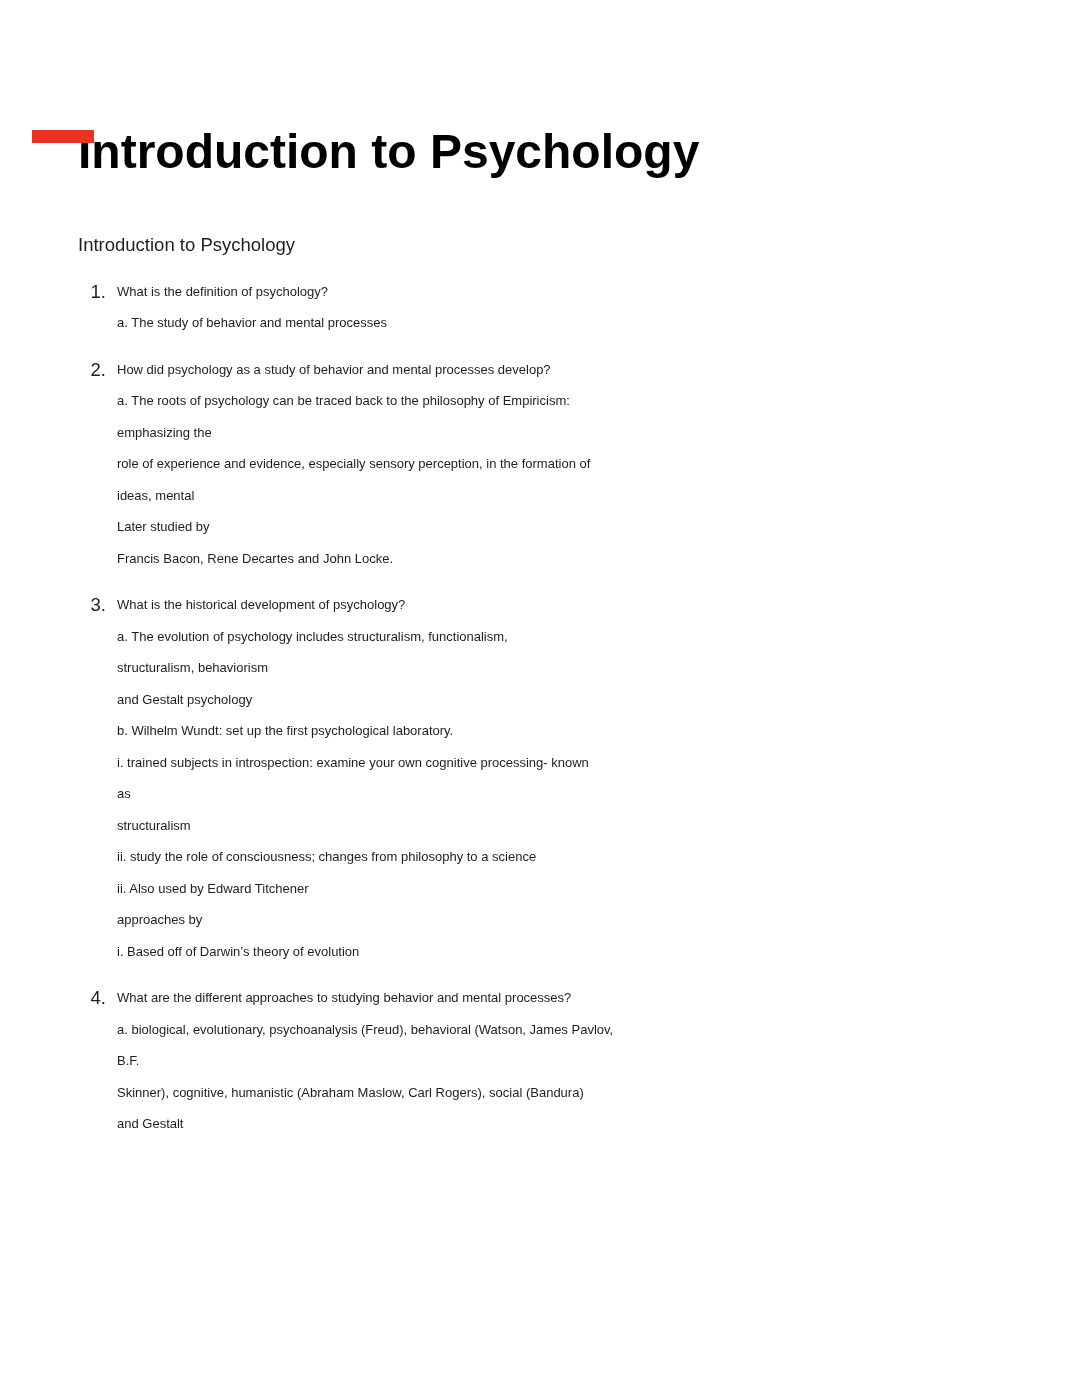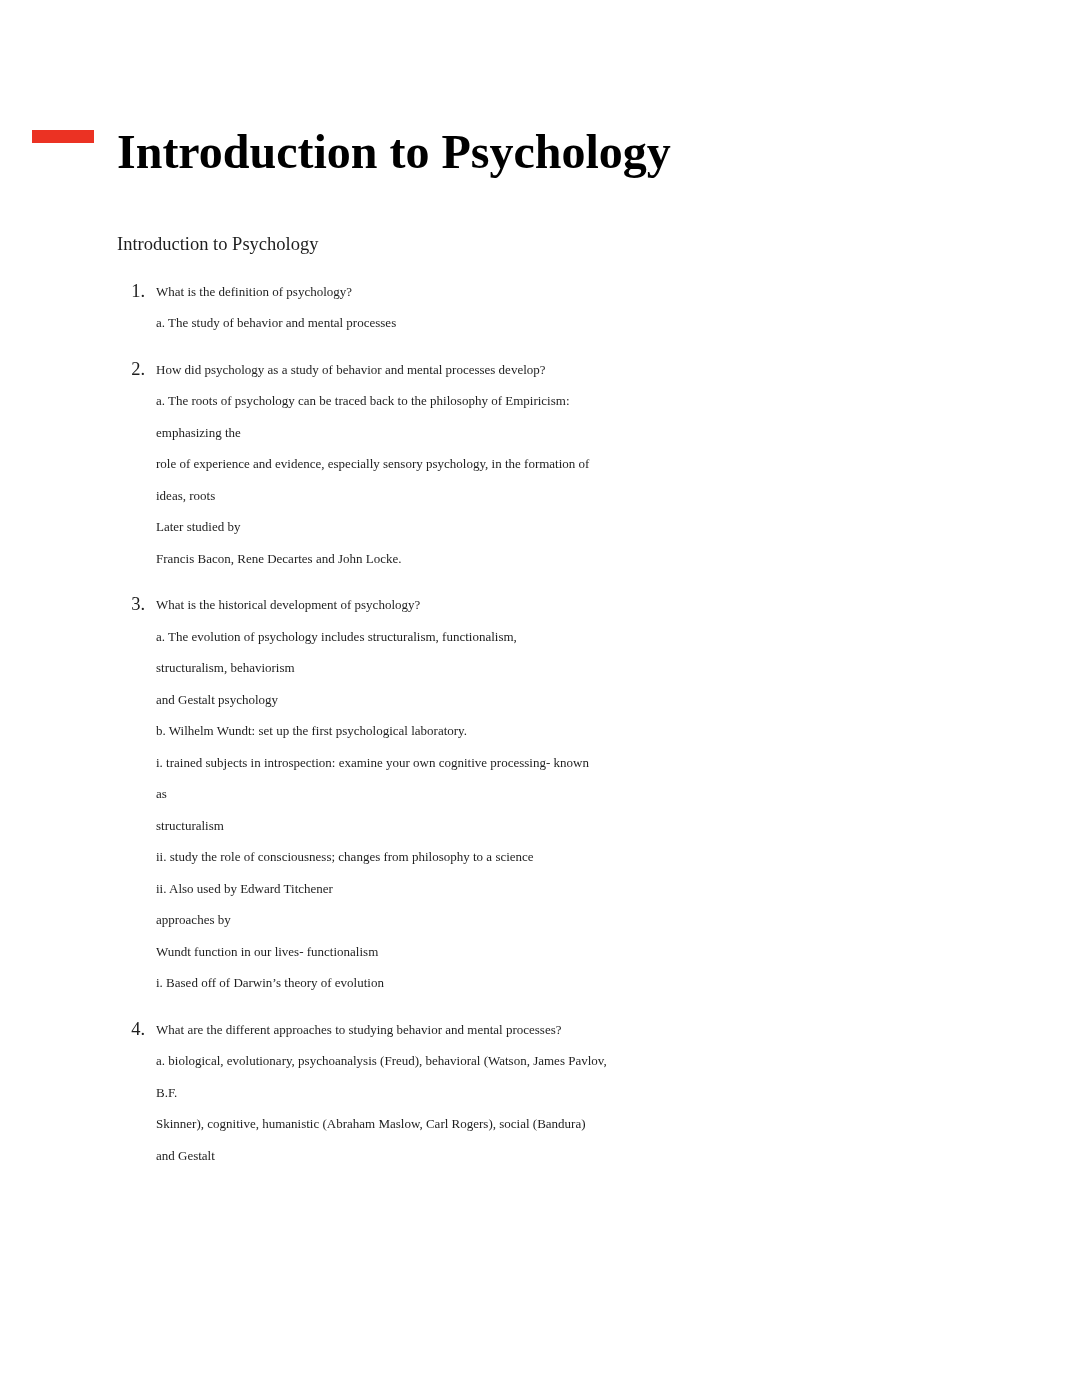--- a/index.html
+++ b/index.html
@@ -16,21 +16,21 @@
 
   .marker {
     position: absolute;
     left: 32px;
     top: 5px;
     width: 62px;
     height: 13px;
     background: #eb3223;
   }
 
-  .content { padding: 0 40px 0 117px; font-family: Liberation Serif, serif; }
+  .content { padding: 0 40px 0 78px; }
 
   .title {
     margin-top: 125px;
     font-size: 48px;
     line-height: 54px;
     font-weight: 700;
     color: #000000;
   }
 
   .subtitle {
@@ -78,41 +78,40 @@
             <div class="line">What is the definition of psychology?</div>
             <div class="line">a. The study of behavior and mental processes</div>
           </div>
         </div>
         <div class="item">
           <div class="num">2.</div>
           <div class="ibody">
             <div class="line">How did psychology as a study of behavior and mental processes develop?</div>
             <div class="line">a. The roots of psychology can be traced back to the philosophy of Empiricism:</div>
             <div class="line">emphasizing the</div>
-            <div class="line">role of experience and evidence, especially sensory psychology, in the formation of</div>
-            <div class="line">ideas, roots</div>
+            <div class="line">role of experience and evidence, especially sensory perception, in the formation of</div>
+            <div class="line">ideas, mental</div>
             <div class="line">Later studied by</div>
             <div class="line">Francis Bacon, Rene Decartes and John Locke.</div>
           </div>
         </div>
         <div class="item">
           <div class="num">3.</div>
           <div class="ibody">
             <div class="line">What is the historical development of psychology?</div>
             <div class="line">a. The evolution of psychology includes structuralism, functionalism,</div>
             <div class="line">structuralism, behaviorism</div>
             <div class="line">and Gestalt psychology</div>
             <div class="line">b. Wilhelm Wundt: set up the first psychological laboratory.</div>
             <div class="line">i. trained subjects in introspection: examine your own cognitive processing- known</div>
             <div class="line">as</div>
             <div class="line">structuralism</div>
             <div class="line">ii. study the role of consciousness; changes from philosophy to a science</div>
             <div class="line">ii. Also used by Edward Titchener</div>
             <div class="line">approaches by</div>
-            <div class="line">Wundt function in our lives- functionalism</div>
             <div class="line">i. Based off of Darwin’s theory of evolution</div>
           </div>
         </div>
         <div class="item">
           <div class="num">4.</div>
           <div class="ibody">
             <div class="line">What are the different approaches to studying behavior and mental processes?</div>
             <div class="line">a. biological, evolutionary, psychoanalysis (Freud), behavioral (Watson, James Pavlov,</div>
             <div class="line">B.F.</div>
             <div class="line">Skinner), cognitive, humanistic (Abraham Maslow, Carl Rogers), social (Bandura)</div>

